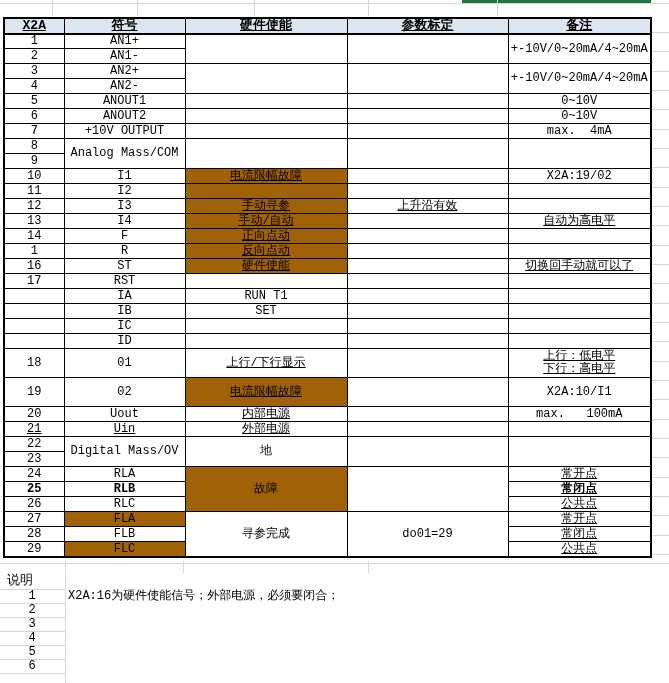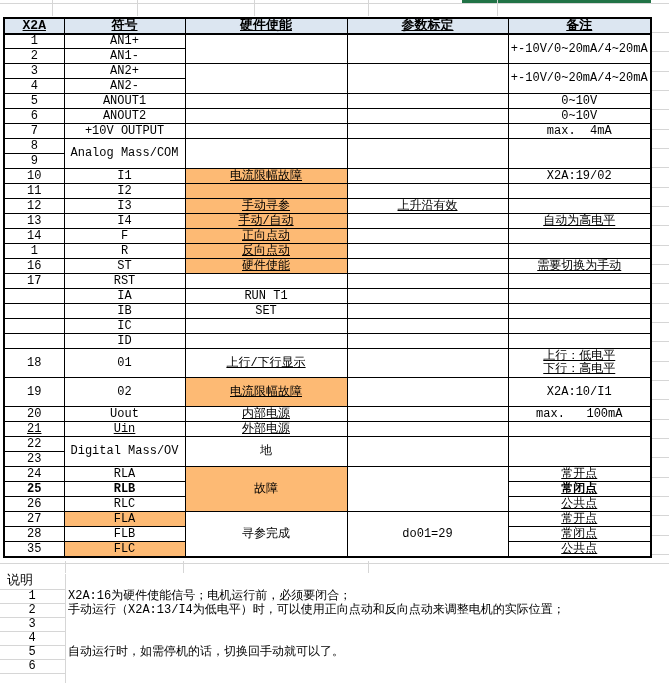--- a/index.html
+++ b/index.html
@@ -7,21 +7,21 @@
           font-family:"Liberation Mono","DejaVu Sans Mono",monospace;}
   .gline{position:absolute;background:#d6d6d6;}
   .greenbar{position:absolute;left:462px;top:0;width:189px;height:3px;background:#217346;}
   table.pins{position:absolute;left:3px;top:17px;border-collapse:collapse;table-layout:fixed;
              border:2px solid #000;}
   table.pins td{border:1px solid #000;text-align:center;vertical-align:middle;
                 font-size:12px;line-height:1.05;padding:0;overflow:hidden;white-space:pre;
                 color:#000;}
   table.pins tr.hdr td{background:#dce6f1;font-weight:bold;font-size:13px;
                        border-bottom:2px solid #000;text-decoration:underline;}
-  td.y{background:#fdba74;}
+  td.y{background:#a16207;}
   td.u, .u{text-decoration:underline;}
   td .ln{text-decoration:underline;line-height:13px;}
   .notes{position:absolute;left:0;top:574px;width:669px;font-size:12px;color:#000;}
   .notes-title{position:absolute;left:7px;top:0;height:14px;line-height:14px;font-size:13px;}
   .note-row{position:absolute;left:0;width:669px;height:14px;line-height:14px;}
   .note-no{position:absolute;left:0;width:64px;text-align:center;}
   .note-text{position:absolute;left:68px;white-space:pre;}
 </style>
 </head>
 <body>
@@ -188,21 +188,21 @@
           <td>R</td>
           <td class="y u">反向点动</td>
           <td></td>
           <td></td>
         </tr>
         <tr style="height: 15px;">
           <td>16</td>
           <td>ST</td>
           <td class="y u">硬件使能</td>
           <td></td>
-          <td class="u">需要切换为手动</td>
+          <td class="u">切换回手动就可以了</td>
         </tr>
         <tr style="height: 15px;">
           <td>17</td>
           <td>RST</td>
           <td></td>
           <td></td>
           <td></td>
         </tr>
         <tr style="height: 15px;">
           <td></td>
@@ -293,47 +293,45 @@
           <td rowspan="3">寻参完成</td>
           <td rowspan="3">do01=29</td>
           <td class="u">常开点</td>
         </tr>
         <tr style="height: 15px;">
           <td>28</td>
           <td>FLB</td>
           <td class="u">常闭点</td>
         </tr>
         <tr style="height: 15px;">
-          <td>35</td>
+          <td>29</td>
           <td class="y">FLC</td>
           <td class="u">公共点</td>
         </tr>
       </tbody>
   </table>
 
   <div class="notes">
     <div class="notes-title">说明</div>
     <div id="note-rows">
         <div class="note-row" style="top: 15px;">
           <span class="note-no">1</span>
-          <span class="note-text">X2A:16为硬件使能信号；电机运行前，必须要闭合；</span>
+          <span class="note-text">X2A:16为硬件使能信号；外部电源，必须要闭合；</span>
         </div>
         <div class="note-row" style="top: 29px;">
           <span class="note-no">2</span>
-          <span class="note-text">手动运行（X2A:13/I4为低电平）时，可以使用正向点动和反向点动来调整电机的实际位置；</span>
         </div>
         <div class="note-row" style="top: 43px;">
           <span class="note-no">3</span>
         </div>
         <div class="note-row" style="top: 57px;">
           <span class="note-no">4</span>
         </div>
         <div class="note-row" style="top: 71px;">
           <span class="note-no">5</span>
-          <span class="note-text">自动运行时，如需停机的话，切换回手动就可以了。</span>
         </div>
         <div class="note-row" style="top: 85px;">
           <span class="note-no">6</span>
         </div>
       </div>
   </div>
 
 </div>
 
 </body></html>

